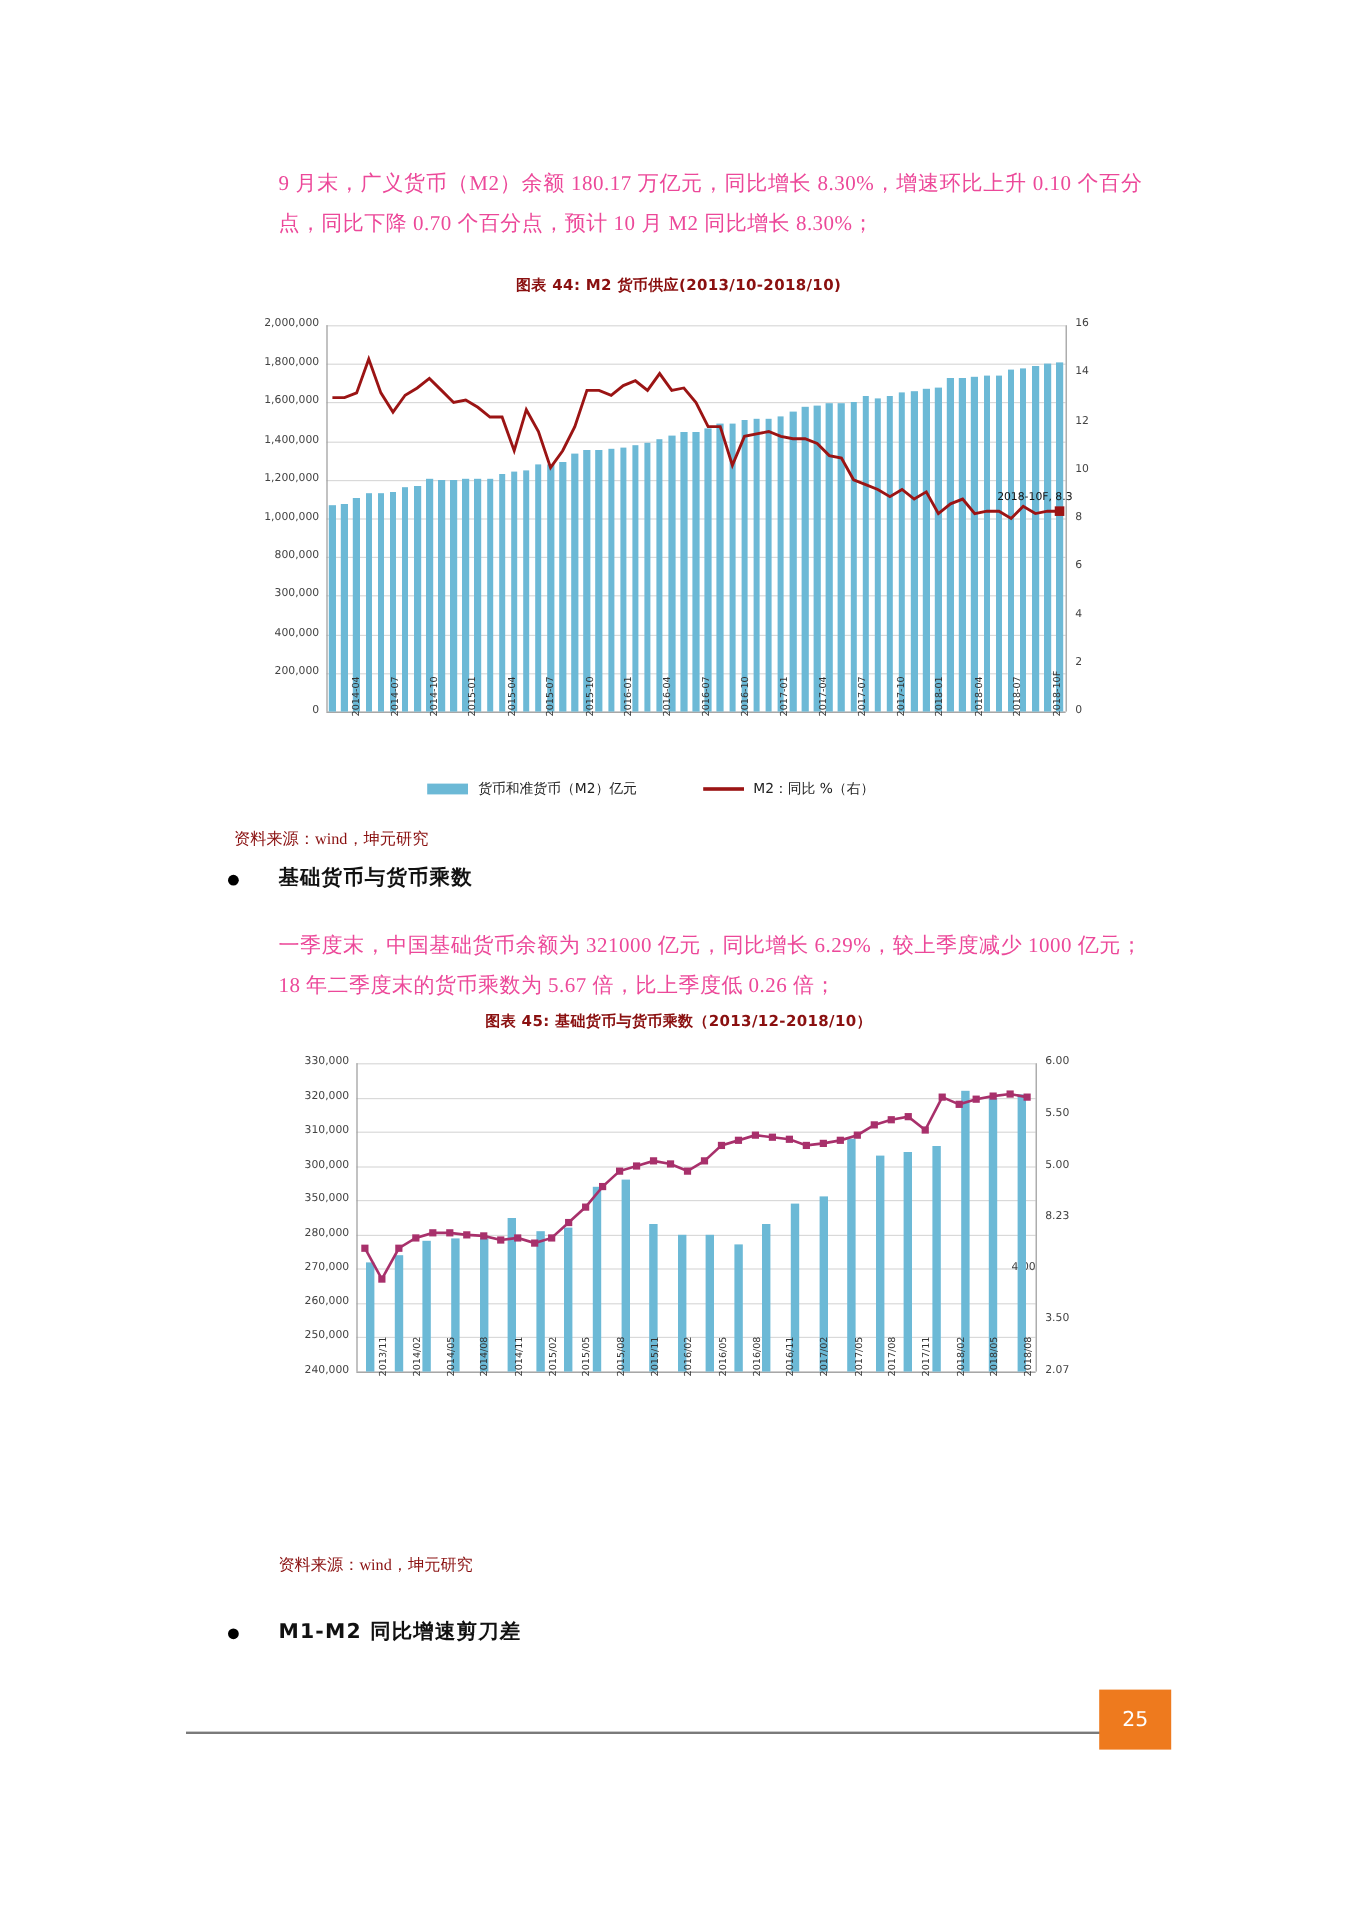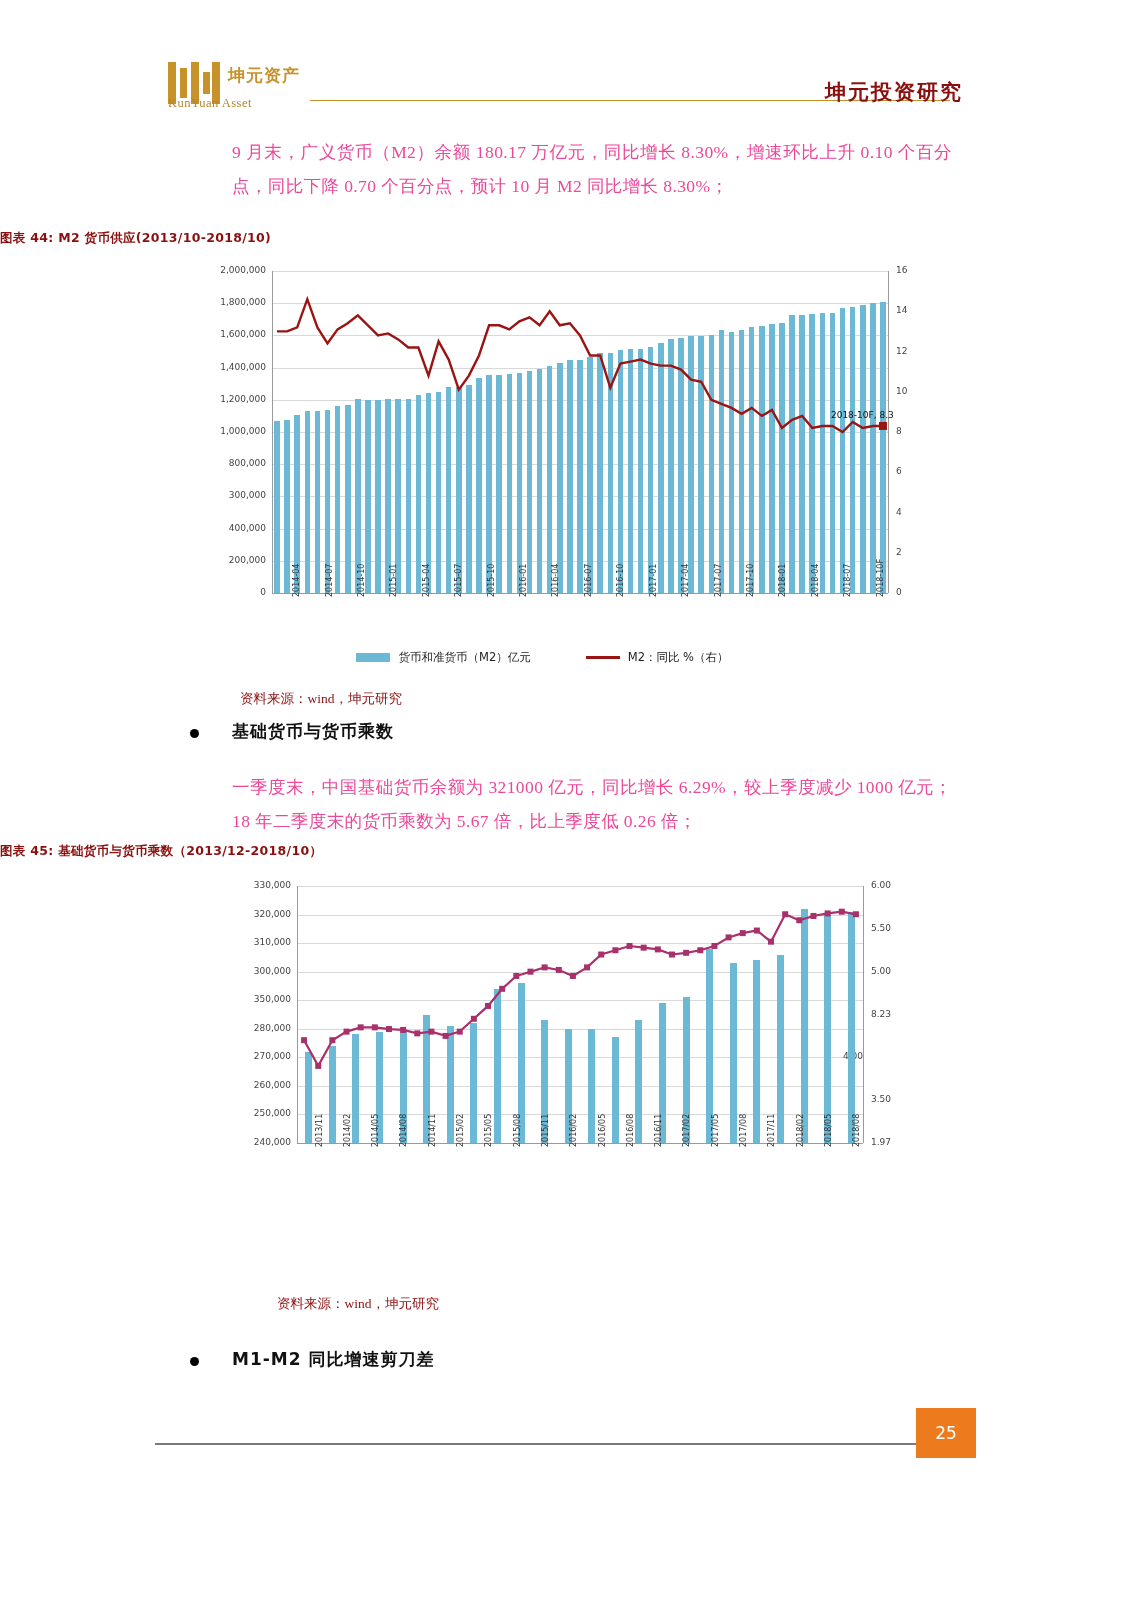--- a/index.html
+++ b/index.html
@@ -29,23 +29,23 @@
   .p1{left:232px;top:135px;width:720px;text-align:justify;}
   .p2{left:232px;top:770px;width:720px;text-align:justify;}
 
   .bullet{position:absolute;font-family:"DejaVu Sans",sans-serif;}
   .bullet .dot{position:absolute;left:0;top:9px;width:9px;height:9px;border-radius:50%;background:#000;}
   .bullet .btext{position:absolute;left:42px;top:0;font-family:"DejaVu Sans",sans-serif;
         font-size:17px;font-weight:bold;color:#111;letter-spacing:1px;white-space:nowrap;}
   .b1{left:190px;top:720px;width:400px;height:26px;}
   .b2{left:190px;top:1348px;width:400px;height:26px;}
 
-  .fig-title{position:absolute;width:100%;font-family:"DejaVu Sans",sans-serif;
+  .fig-title{position:absolute;width:100%;text-align:center;font-family:"DejaVu Sans",sans-serif;
       font-size:12.5px;font-weight:bold;color:#8a1010;letter-spacing:.3px;}
-  .src{position:absolute;font-family:"Liberation Serif",serif;font-size:13.5px;color:#8a1010;margin-left:45px;}
+  .src{position:absolute;font-family:"Liberation Serif",serif;font-size:13.5px;color:#8a1010;}
 
   
   .chart{position:absolute;}
   .axis-label{position:absolute;font-family:"DejaVu Sans",sans-serif;font-size:9px;color:#444;
       text-align:right;white-space:nowrap;}
   .axis-label.r{text-align:left;}
   .gridline{position:absolute;height:1px;background:#d9d9d9;}
   .axisline{position:absolute;background:#9a9a9a;}
   .bar{position:absolute;background:#6cb9d6;}
   .xtick{position:absolute;font-family:"DejaVu Sans",sans-serif;font-size:8px;color:#333;
@@ -65,35 +65,20 @@
      color:#fff;font-family:"DejaVu Sans",sans-serif;font-size:17px;display:flex;
      align-items:center;justify-content:center;}
   .footer-text{position:absolute;left:0;top:1462px;width:1131px;text-align:center;
      font-family:"DejaVu Sans",sans-serif;font-size:17px;color:#8a1010;letter-spacing:2px;}
 </style>
 </head>
 <body>
 
 <div class="page">
 
-  <div class="header">
-    <div class="logo-wrap">
-      <div class="logo-mark">
-        <span style="left:0;top:0;width:8px;height:42px;"></span>
-        <span style="left:12px;top:6px;width:7px;height:30px;"></span>
-        <span style="left:23px;top:0;width:8px;height:42px;"></span>
-        <span style="left:35px;top:10px;width:7px;height:22px;"></span>
-        <span style="left:44px;top:0;width:8px;height:42px;"></span>
-      </div>
-      <div class="logo-cn">坤元资产</div>
-      <div class="logo-en">KunYuan Asset</div>
-    </div>
-    <div class="header-rule"></div>
-    <div class="header-title">坤元投资研究</div>
-  </div>
 
   <div class="para p1">9 月末，广义货币（M2）余额 180.17 万亿元，同比增长 8.30%，增速环比上升 0.10 个百分点，同比下降 0.70 个百分点，预计 10 月 M2 同比增长 8.30%；</div>
 
   <div class="fig-title" style="top:230px;">图表 44: M2 货币供应(2013/10-2018/10)</div>
 
   <div class="chart" id="chart44" style="left:200px;top:265px;width:740px;height:420px;">
       <div class="gridline" style="left: 72px; top: 328px; width: 616px;"></div>
       <div class="axis-label" style="left: 10px; width: 56px; top: 322px;">0</div>
       <div class="gridline" style="left: 72px; top: 295.8px; width: 616px;"></div>
       <div class="axis-label" style="left: 10px; width: 56px; top: 289.8px;">200,000</div>
@@ -250,21 +235,21 @@
       <div class="gridline" style="left: 62px; top: 120.222px; width: 566px;"></div>
       <div class="axis-label" style="left: 0px; width: 56px; top: 114.222px;">350,000</div>
       <div class="gridline" style="left: 62px; top: 91.6667px; width: 566px;"></div>
       <div class="axis-label" style="left: 0px; width: 56px; top: 85.6667px;">300,000</div>
       <div class="gridline" style="left: 62px; top: 63.1111px; width: 566px;"></div>
       <div class="axis-label" style="left: 0px; width: 56px; top: 57.1111px;">310,000</div>
       <div class="gridline" style="left: 62px; top: 34.5556px; width: 566px;"></div>
       <div class="axis-label" style="left: 0px; width: 56px; top: 28.5556px;">320,000</div>
       <div class="gridline" style="left: 62px; top: 6px; width: 566px;"></div>
       <div class="axis-label" style="left: 0px; width: 56px; top: 0px;">330,000</div>
-      <div class="axis-label r" style="left: 636px; top: 257px;">1.97</div>
+      <div class="axis-label r" style="left: 636px; top: 257px;">2.07</div>
       <div class="axis-label r" style="left: 636px; top: 214.167px;">3.50</div>
       <div class="axis-label r" style="left: 608px; top: 171.333px;">4.00</div>
       <div class="axis-label r" style="left: 636px; top: 128.5px;">8.23</div>
       <div class="axis-label r" style="left: 636px; top: 85.6667px;">5.00</div>
       <div class="axis-label r" style="left: 636px; top: 42.8333px;">5.50</div>
       <div class="axis-label r" style="left: 636px; top: 0px;">6.00</div>
       <div class="axisline" style="left: 62px; top: 6px; width: 1px; height: 257px;"></div>
       <div class="axisline" style="left: 628px; top: 6px; width: 1px; height: 257px;"></div>
       <div class="axisline" style="left: 62px; top: 263px; width: 566px; height: 1px;"></div>
       <div class="bar" style="left: 70.2542px; width: 7.075px; top: 171.622px; height: 91.3778px;"></div>

